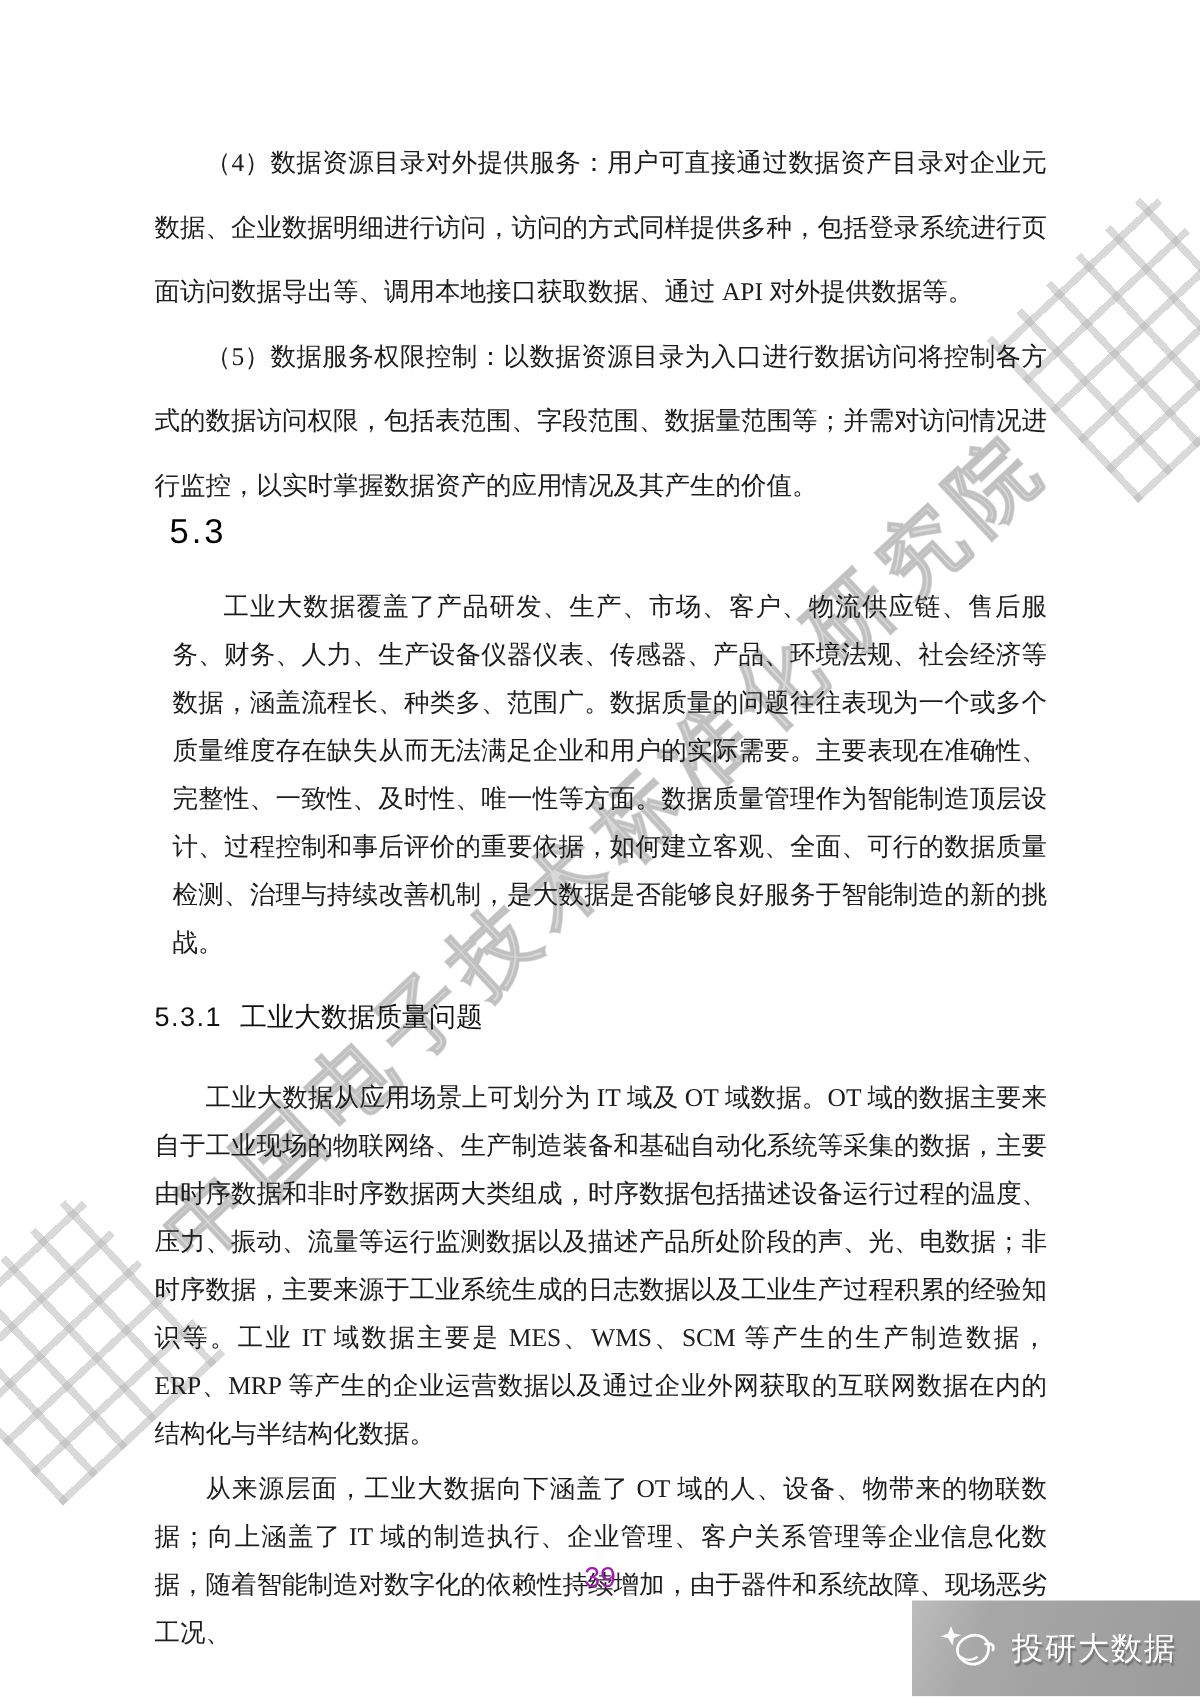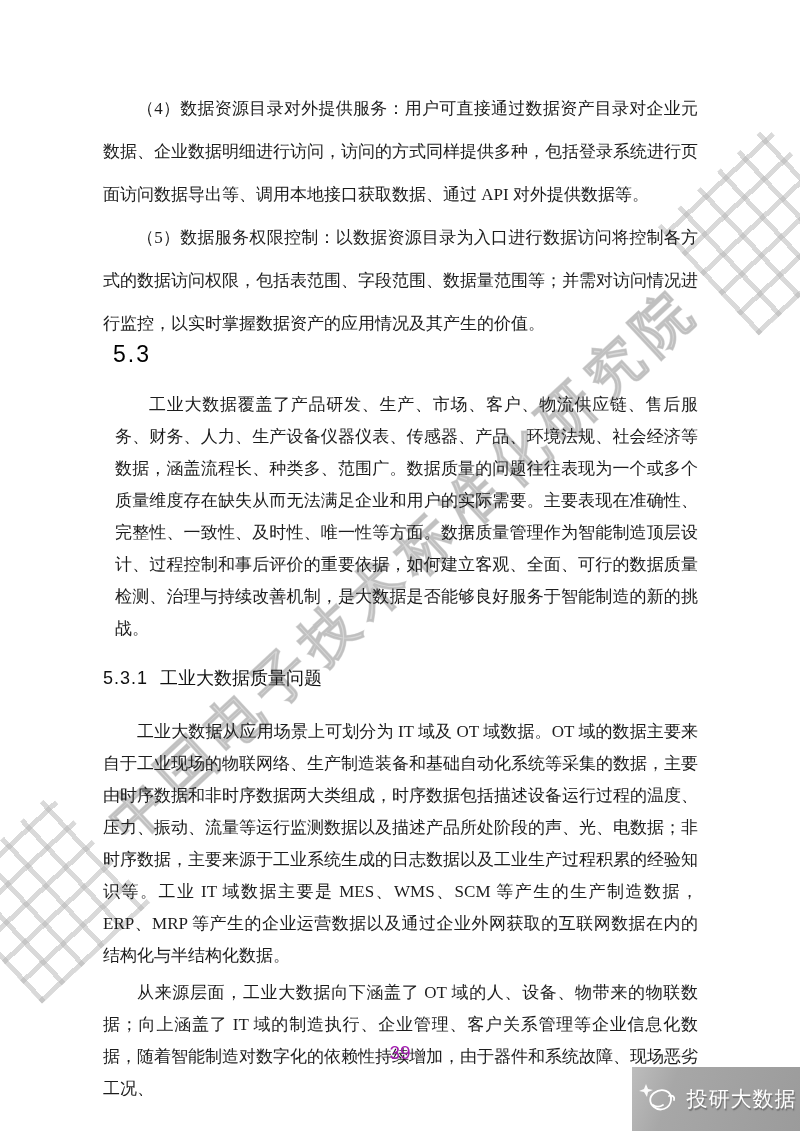--- a/index.html
+++ b/index.html
@@ -81,21 +81,21 @@
     position:absolute;left:0;top:1042px;width:100%;
     text-align:center;
     font-family:"Liberation Sans","DejaVu Sans",sans-serif;
     font-size:19px;color:#a21caf;
     z-index:2;
   }
 
   
   .brand-badge{
     position:absolute;right:0;bottom:0;
-    width:168px;height:64px;
+    width:192px;height:64px;
     background:linear-gradient(110deg,#bdbdbd 0%,#a7a7a7 25%,#9b9b9b 100%);
     display:flex;align-items:center;justify-content:center;gap:7px;
     z-index:3;
   }
   .brand-badge .label{
     font-family:"Liberation Sans","DejaVu Sans",sans-serif;
     font-size:21px;
     color:#ffffff;
     letter-spacing:1px;
     text-shadow:1px 2px 1px rgba(70,70,70,0.55);

